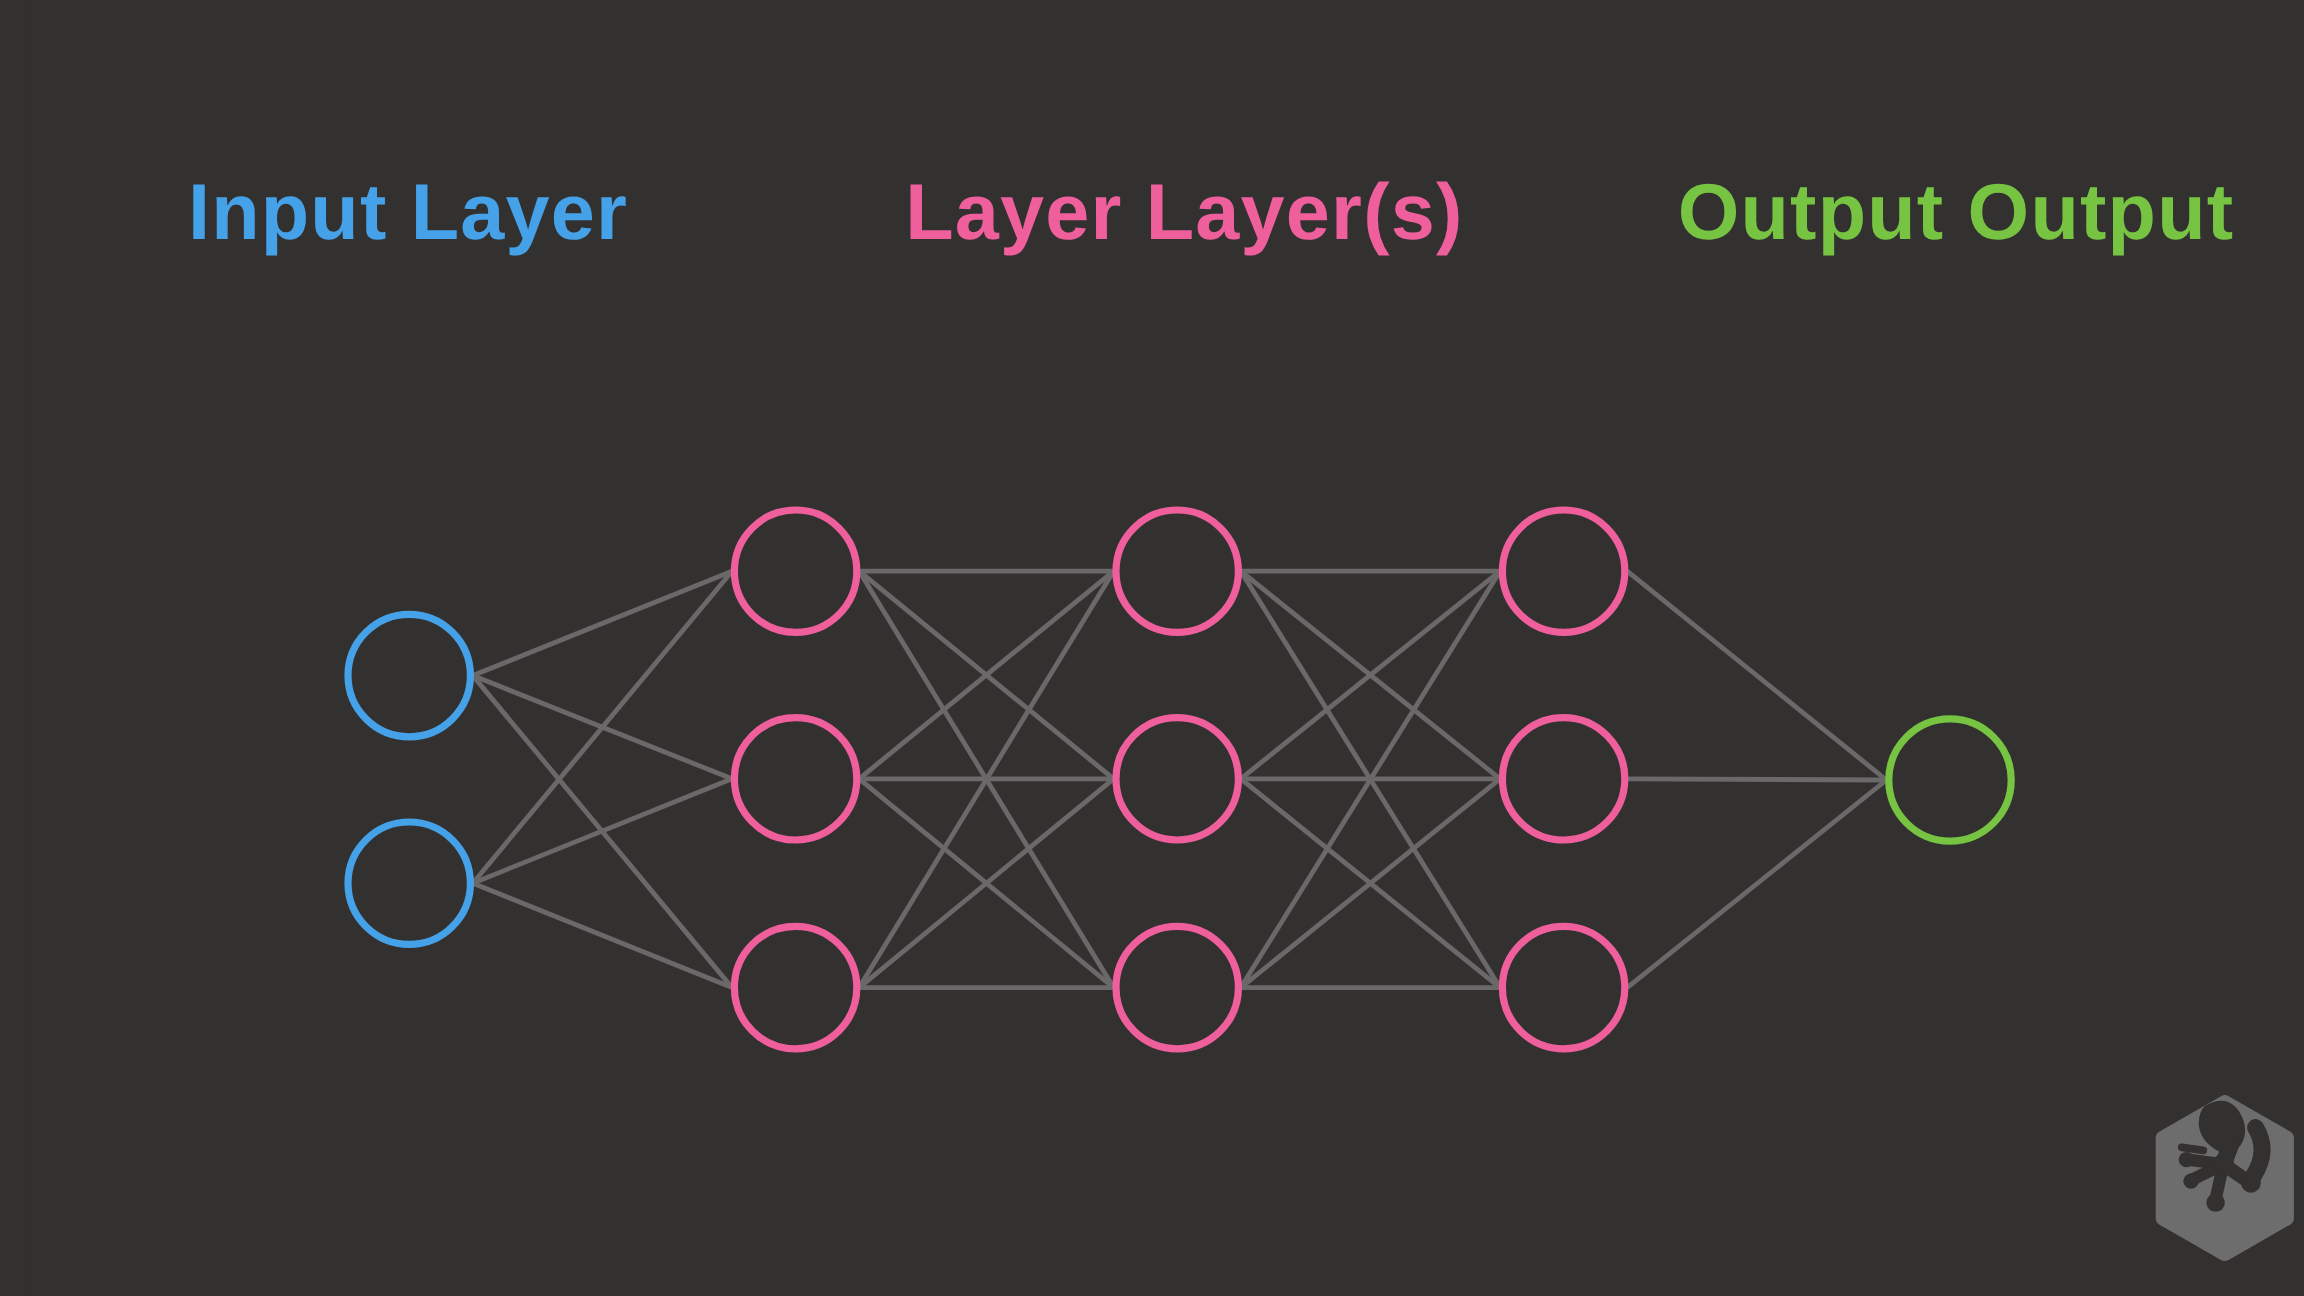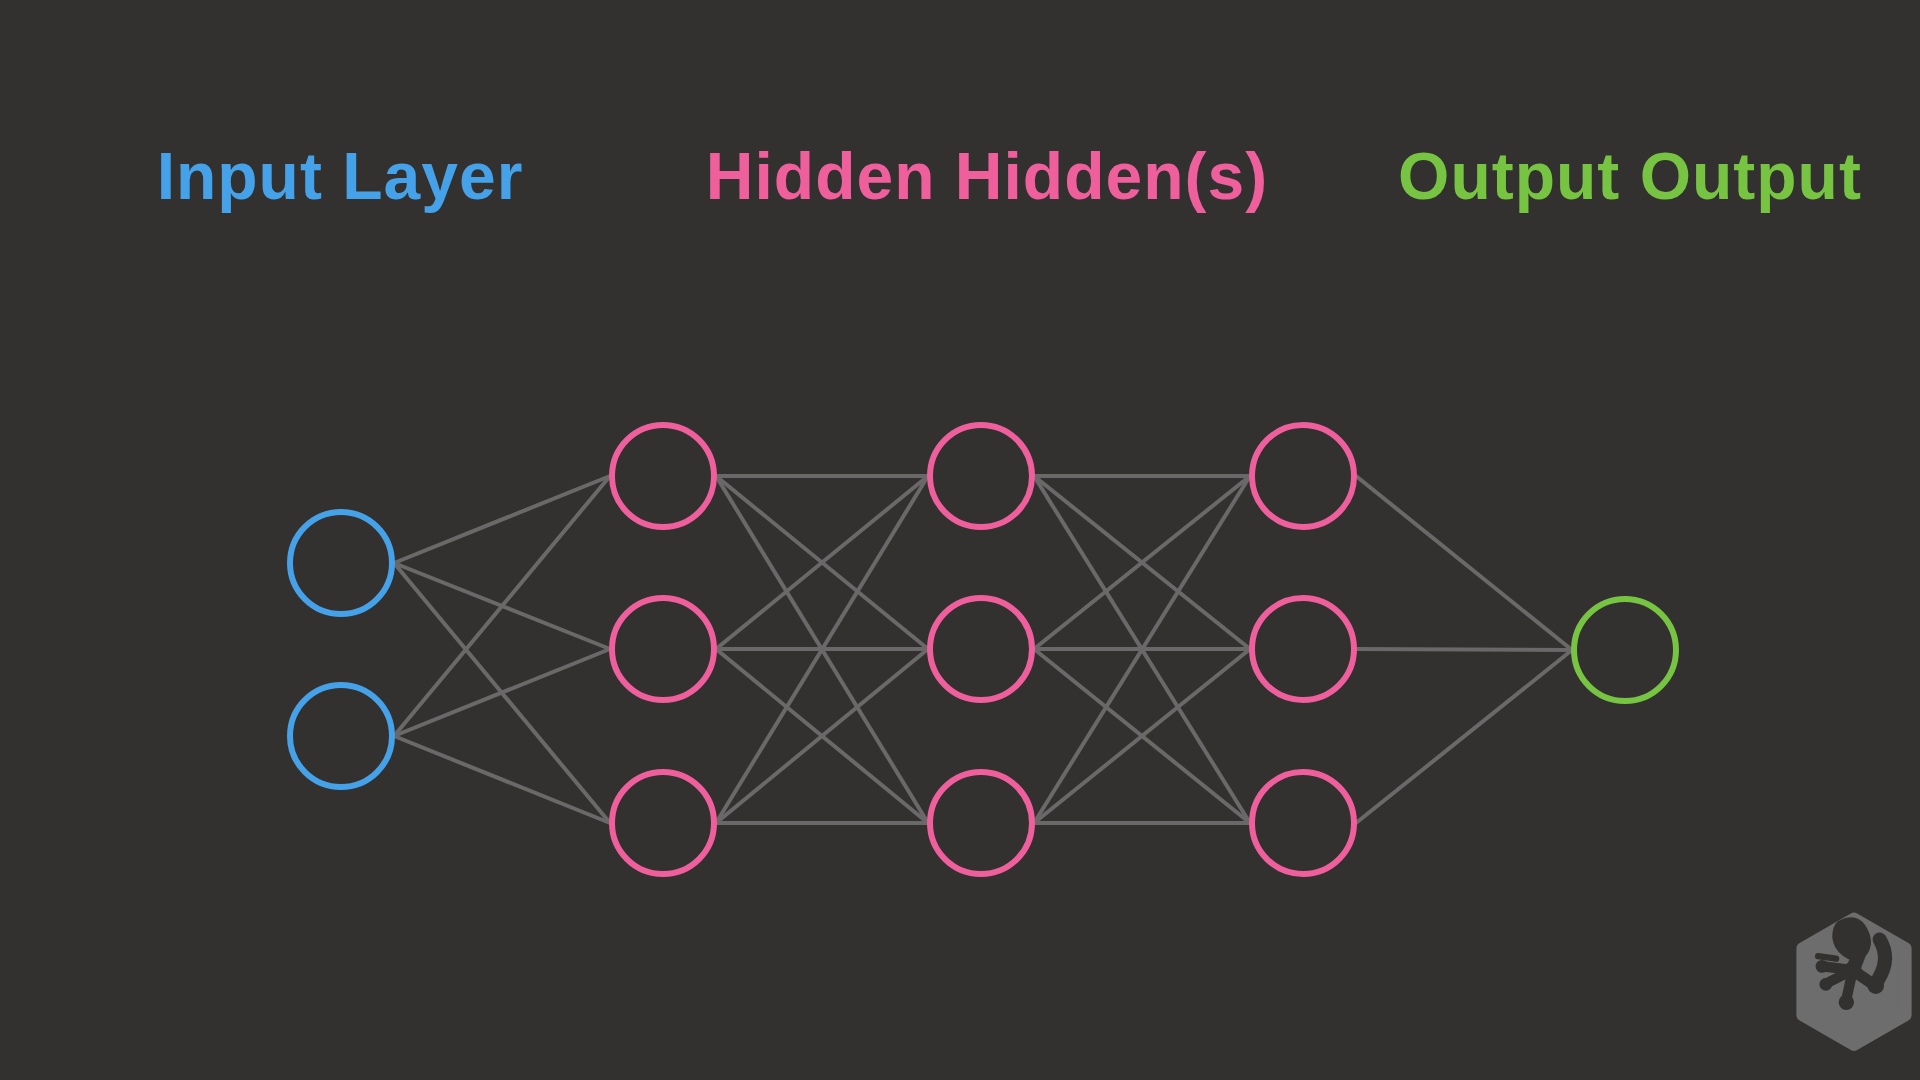--- a/index.html
+++ b/index.html
@@ -94,21 +94,21 @@
       <circle cx="957" cy="649" r="51" fill="#333030" stroke="#ee5f9c" stroke-width="6"></circle>
       <circle cx="957" cy="823" r="51" fill="#333030" stroke="#ee5f9c" stroke-width="6"></circle>
       <circle cx="1279" cy="476" r="51" fill="#333030" stroke="#ee5f9c" stroke-width="6"></circle>
       <circle cx="1279" cy="649" r="51" fill="#333030" stroke="#ee5f9c" stroke-width="6"></circle>
       <circle cx="1279" cy="823" r="51" fill="#333030" stroke="#ee5f9c" stroke-width="6"></circle>
       <circle cx="1601" cy="650" r="51" fill="#333030" stroke="#76c442" stroke-width="6"></circle>
     </svg>
 
   <div class="layer-label" id="label-input" style="left: 316px; top: 176px; color: rgb(69, 161, 232);">Input Layer</div>
 
-  <div class="layer-label" id="label-hidden" style="left: 963px; top: 176px; color: rgb(238, 95, 156);">Hidden Hidden(s)</div>
+  <div class="layer-label" id="label-hidden" style="left: 963px; top: 176px; color: rgb(238, 95, 156);">Layer Layer(s)</div>
 
   <div class="layer-label" id="label-output" style="left: 1606px; top: 176px; color: rgb(118, 196, 66);">Output Output</div>
 
   <svg id="logo" viewBox="0 0 100 110" style="color: rgb(110, 109, 109);">
     <path class="hex" d="M50 5 L90 28 L90 80 L50 103 L10 80 L10 28 Z"></path>
     <g>
       <path class="cut-fill" d="M37 7 Q51 -1 59 10 Q67 23 60 33 Q53 41 45 36 Q34 30 33 19 Q33 11 37 7 Z"></path>
       <path class="cut-stroke" d="M22 34 L36 36" stroke-width="5"></path>
       <path class="cut-stroke" d="M70 21 Q79 36 69 52" stroke-width="11"></path>
       <circle class="cut-fill" cx="49" cy="45" r="7"></circle>

